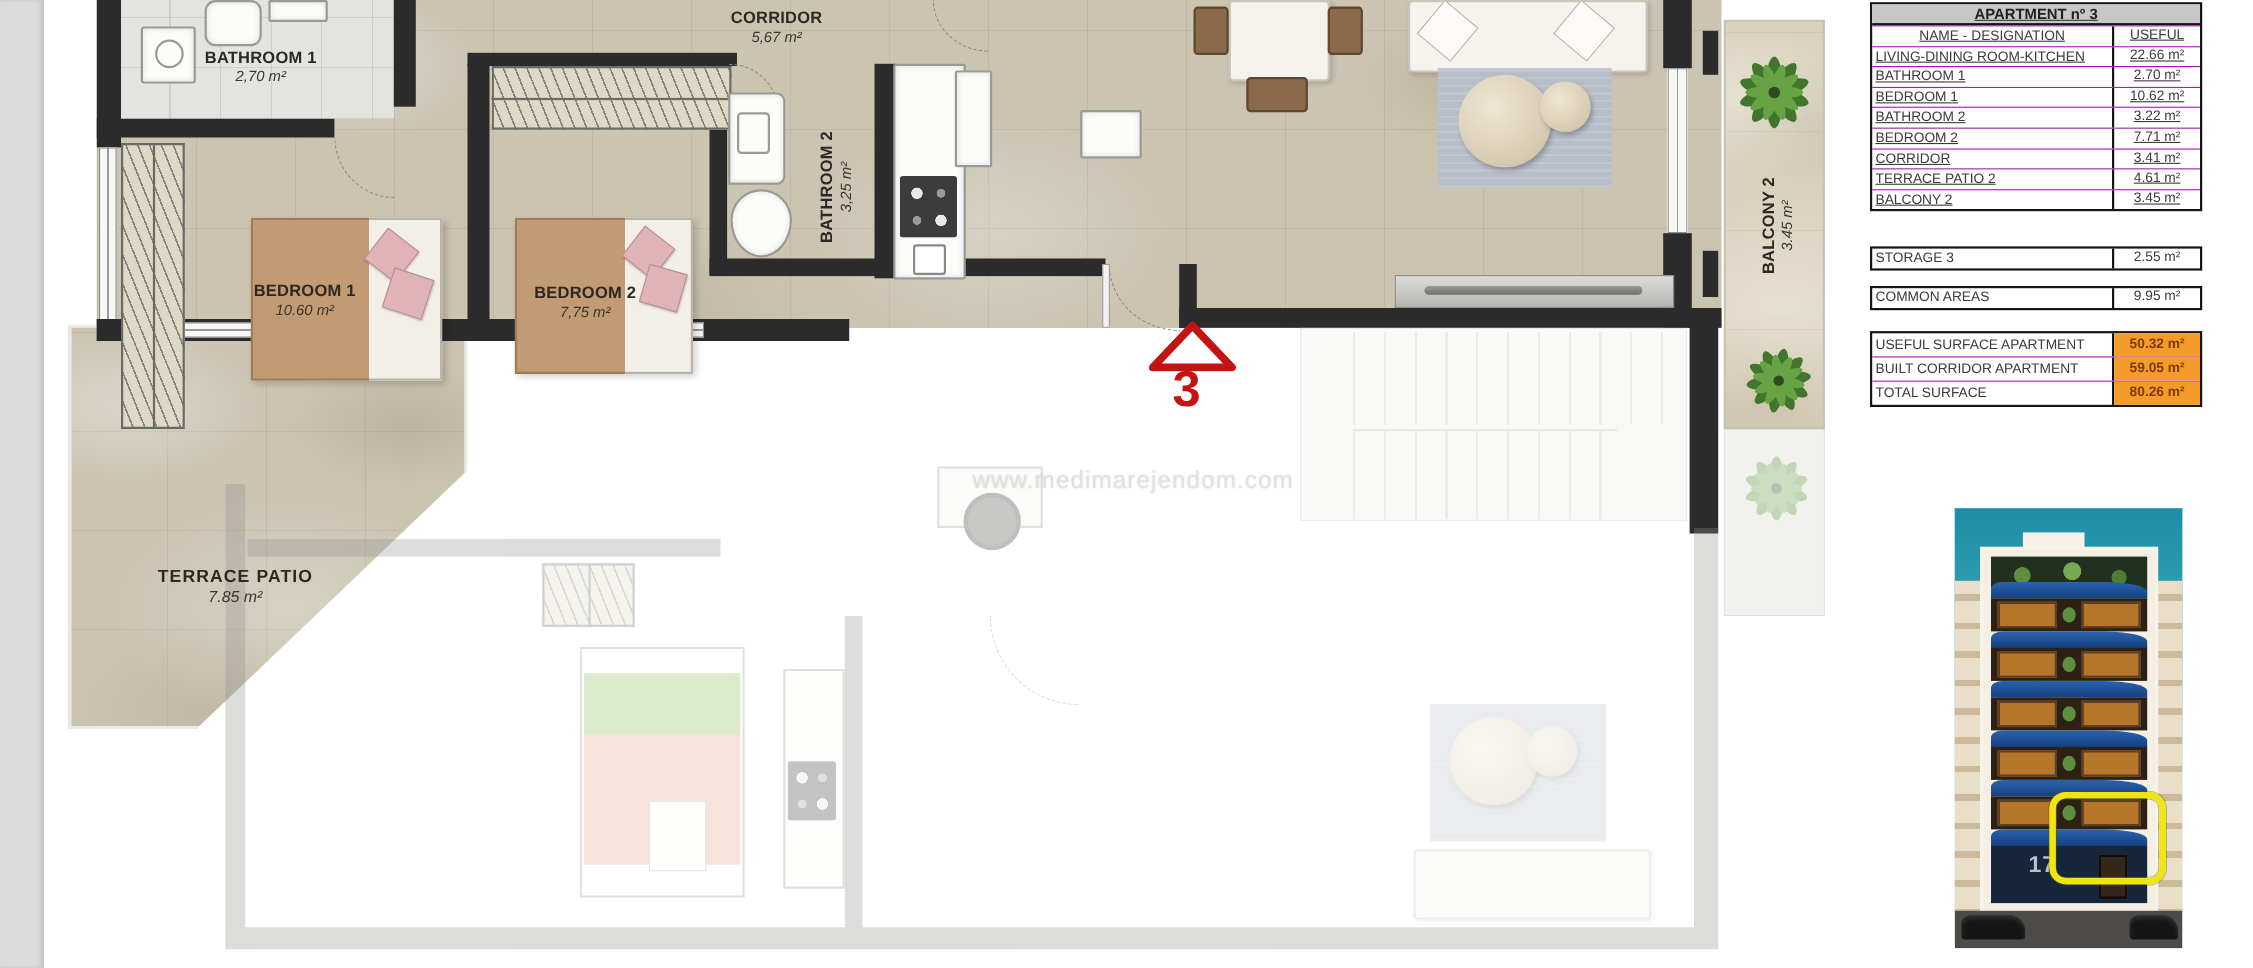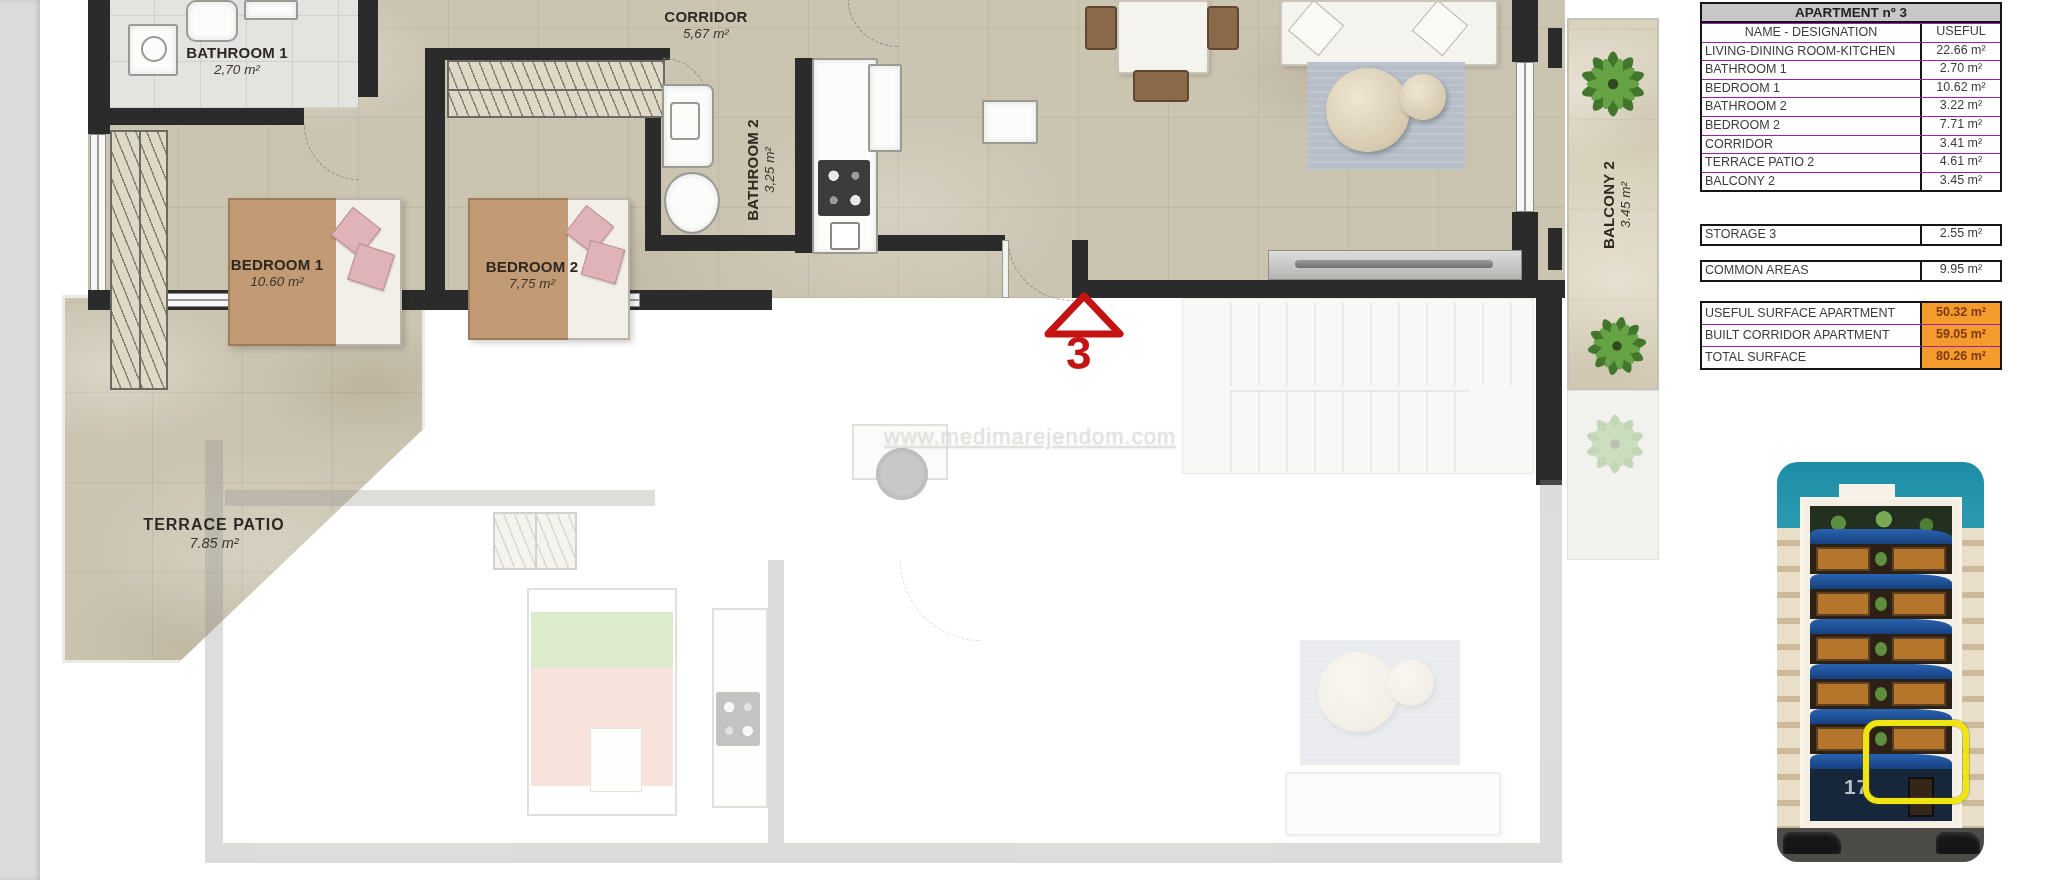--- a/index.html
+++ b/index.html
@@ -75,25 +75,25 @@
   .tbl-head{font-size:12.5px;text-align:center;}
   .tbl-head .c-name{text-align:center;}
   .val-orange{background:#F49B2B;color:#7d3a10;font-weight:bold;}
   .tot .c-name{line-height:19px;}
   .tot .c-val{line-height:19px;}
 
   
   .unit-num{position:absolute;color:#c31313;font-weight:bold;font-size:46px;font-family:"Liberation Sans",sans-serif;}
 
   .watermark{position:absolute;color:rgba(225,225,220,.9);font-size:22px;letter-spacing:1px;
-             text-shadow:0 0 2px rgba(120,120,110,.25);text-decoration:underline;}
+             text-shadow:0 0 2px rgba(120,120,110,.25);}
 
   
   .bcard{position:absolute;left:1777px;top:462px;width:207px;height:400px;overflow:hidden;
-         background:linear-gradient(180deg,#1d8da5 0%,#36a5ba 28%,#74c2cc 50%,#cfe0da 68%,#d8d2c2 80%);border-radius:21px;}
+         background:linear-gradient(180deg,#1d8da5 0%,#36a5ba 28%,#74c2cc 50%,#cfe0da 68%,#d8d2c2 80%);}
   .nbr{position:absolute;top:66px;bottom:30px;width:27px;background:#e9dfc8;
        background-image:repeating-linear-gradient(0deg, rgba(170,140,100,.45) 0 6px, transparent 6px 26px);}
   .bldg{position:absolute;left:26px;top:38px;width:156px;height:330px;background:#f4efe2;
         box-shadow:0 0 0 3px #f7f3e8;display:flex;flex-direction:column;padding:6px 7px 0 7px;box-sizing:border-box;}
   .fl-roof{height:38px;background:#233020;position:relative;overflow:hidden;
         background-image:radial-gradient(circle 12px at 20% 45%, #5e8f41 60%, transparent 65%),
                          radial-gradient(circle 13px at 52% 35%, #76a855 60%, transparent 65%),
                          radial-gradient(circle 11px at 82% 50%, #4e7d36 60%, transparent 65%);}
   .fl-win{height:30px;background:#2d2115;position:relative;}
   .fl-win .w1,.fl-win .w2{position:absolute;top:3px;bottom:3px;width:38%;background:#b5762c;
@@ -315,21 +315,21 @@
     <div class="ar">3.45 m²</div>
   </div>
 
   <svg class="abs" width="80" height="46" viewBox="0 0 80 46" style="left:1044px;top:292px;">
     <polygon points="40,4 76,42 4,42" fill="none" stroke="#c31313" stroke-width="7" stroke-linejoin="round"></polygon>
   </svg>
   <div class="unit-num" style="left:1066px;top:326px;">3</div>
 
   <div class="watermark" style="left:884px;top:424px;">www.medimarejendom.com</div>
 
-  <div class="tbl" style="top:2px;">
+  <div class="tbl" style="top:2px;text-decoration:underline;">
     <div class="tbl-title">APARTMENT nº 3</div>
     <div class="trow tbl-head">
       <div class="c-name">NAME - DESIGNATION</div>
       <div class="c-val">USEFUL</div>
     </div>
     <div class="trow">
         <div class="c-name">LIVING-DINING ROOM-KITCHEN</div>
         <div class="c-val">22.66 m²</div>
       </div>
     <div class="trow">

